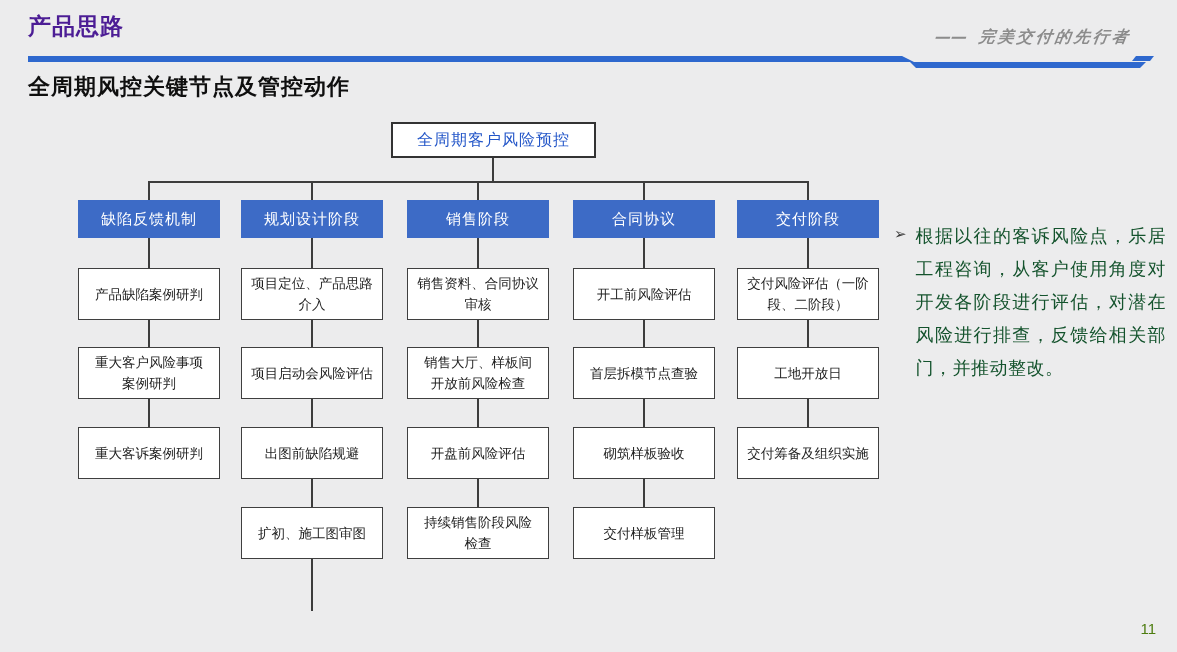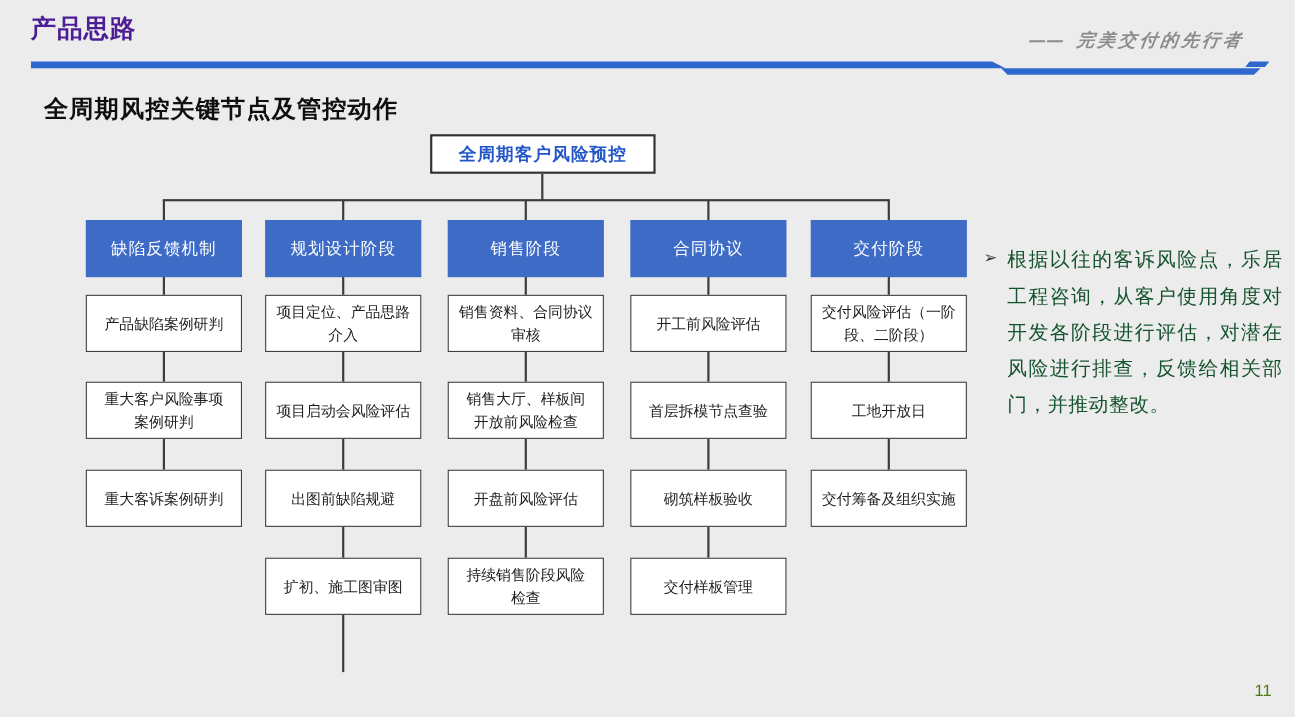--- a/index.html
+++ b/index.html
@@ -14,33 +14,33 @@
   }
   .brand{
     position:absolute;right:46px;top:27px;
     color:#8c8c8c;font-size:16px;letter-spacing:3px;
     font-family:"DejaVu Serif",serif;font-style:italic;font-weight:600;
     transform:skewX(-8deg);white-space:nowrap;
   }
   .brand .dash{margin-right:12px;letter-spacing:0;}
   .rule-svg{position:absolute;left:28px;top:54px;width:1126px;height:16px;}
   .section-title{
-    position:absolute;left:28px;top:72px;margin:12px;
+    position:absolute;left:28px;top:72px;margin:0;
     font-size:22px;font-weight:bold;color:#0f0f0f;letter-spacing:1px;
   }
   
   .root-box{
     position:absolute;left:391px;top:122px;width:205px;height:36px;
     background:#fff;border:2px solid #333;box-sizing:border-box;
     display:flex;align-items:center;justify-content:center;
-    font-size:16px;font-weight:bold;color:#2356c8;letter-spacing:1px;z-index:2;
+    font-size:16px;font-weight:normal;color:#2356c8;letter-spacing:1px;z-index:2;
   }
   .conn{position:absolute;background:#3c3c3c;z-index:1;}
   .hdr{
-    position:absolute;top:200px;width:142px;height:52px;background:#3d6bc6;
+    position:absolute;top:200px;width:142px;height:38px;background:#3d6bc6;
     display:flex;align-items:center;justify-content:center;
     color:#fff;font-size:15px;letter-spacing:1px;z-index:2;
   }
   .node{
     position:absolute;width:142px;height:52px;background:#fff;
     border:1.5px solid #3f3f3f;box-sizing:border-box;
     display:flex;align-items:center;justify-content:center;text-align:center;
     font-size:13.5px;line-height:21px;color:#1e1e1e;
     white-space:pre-line;z-index:2;padding:1px;
   }

